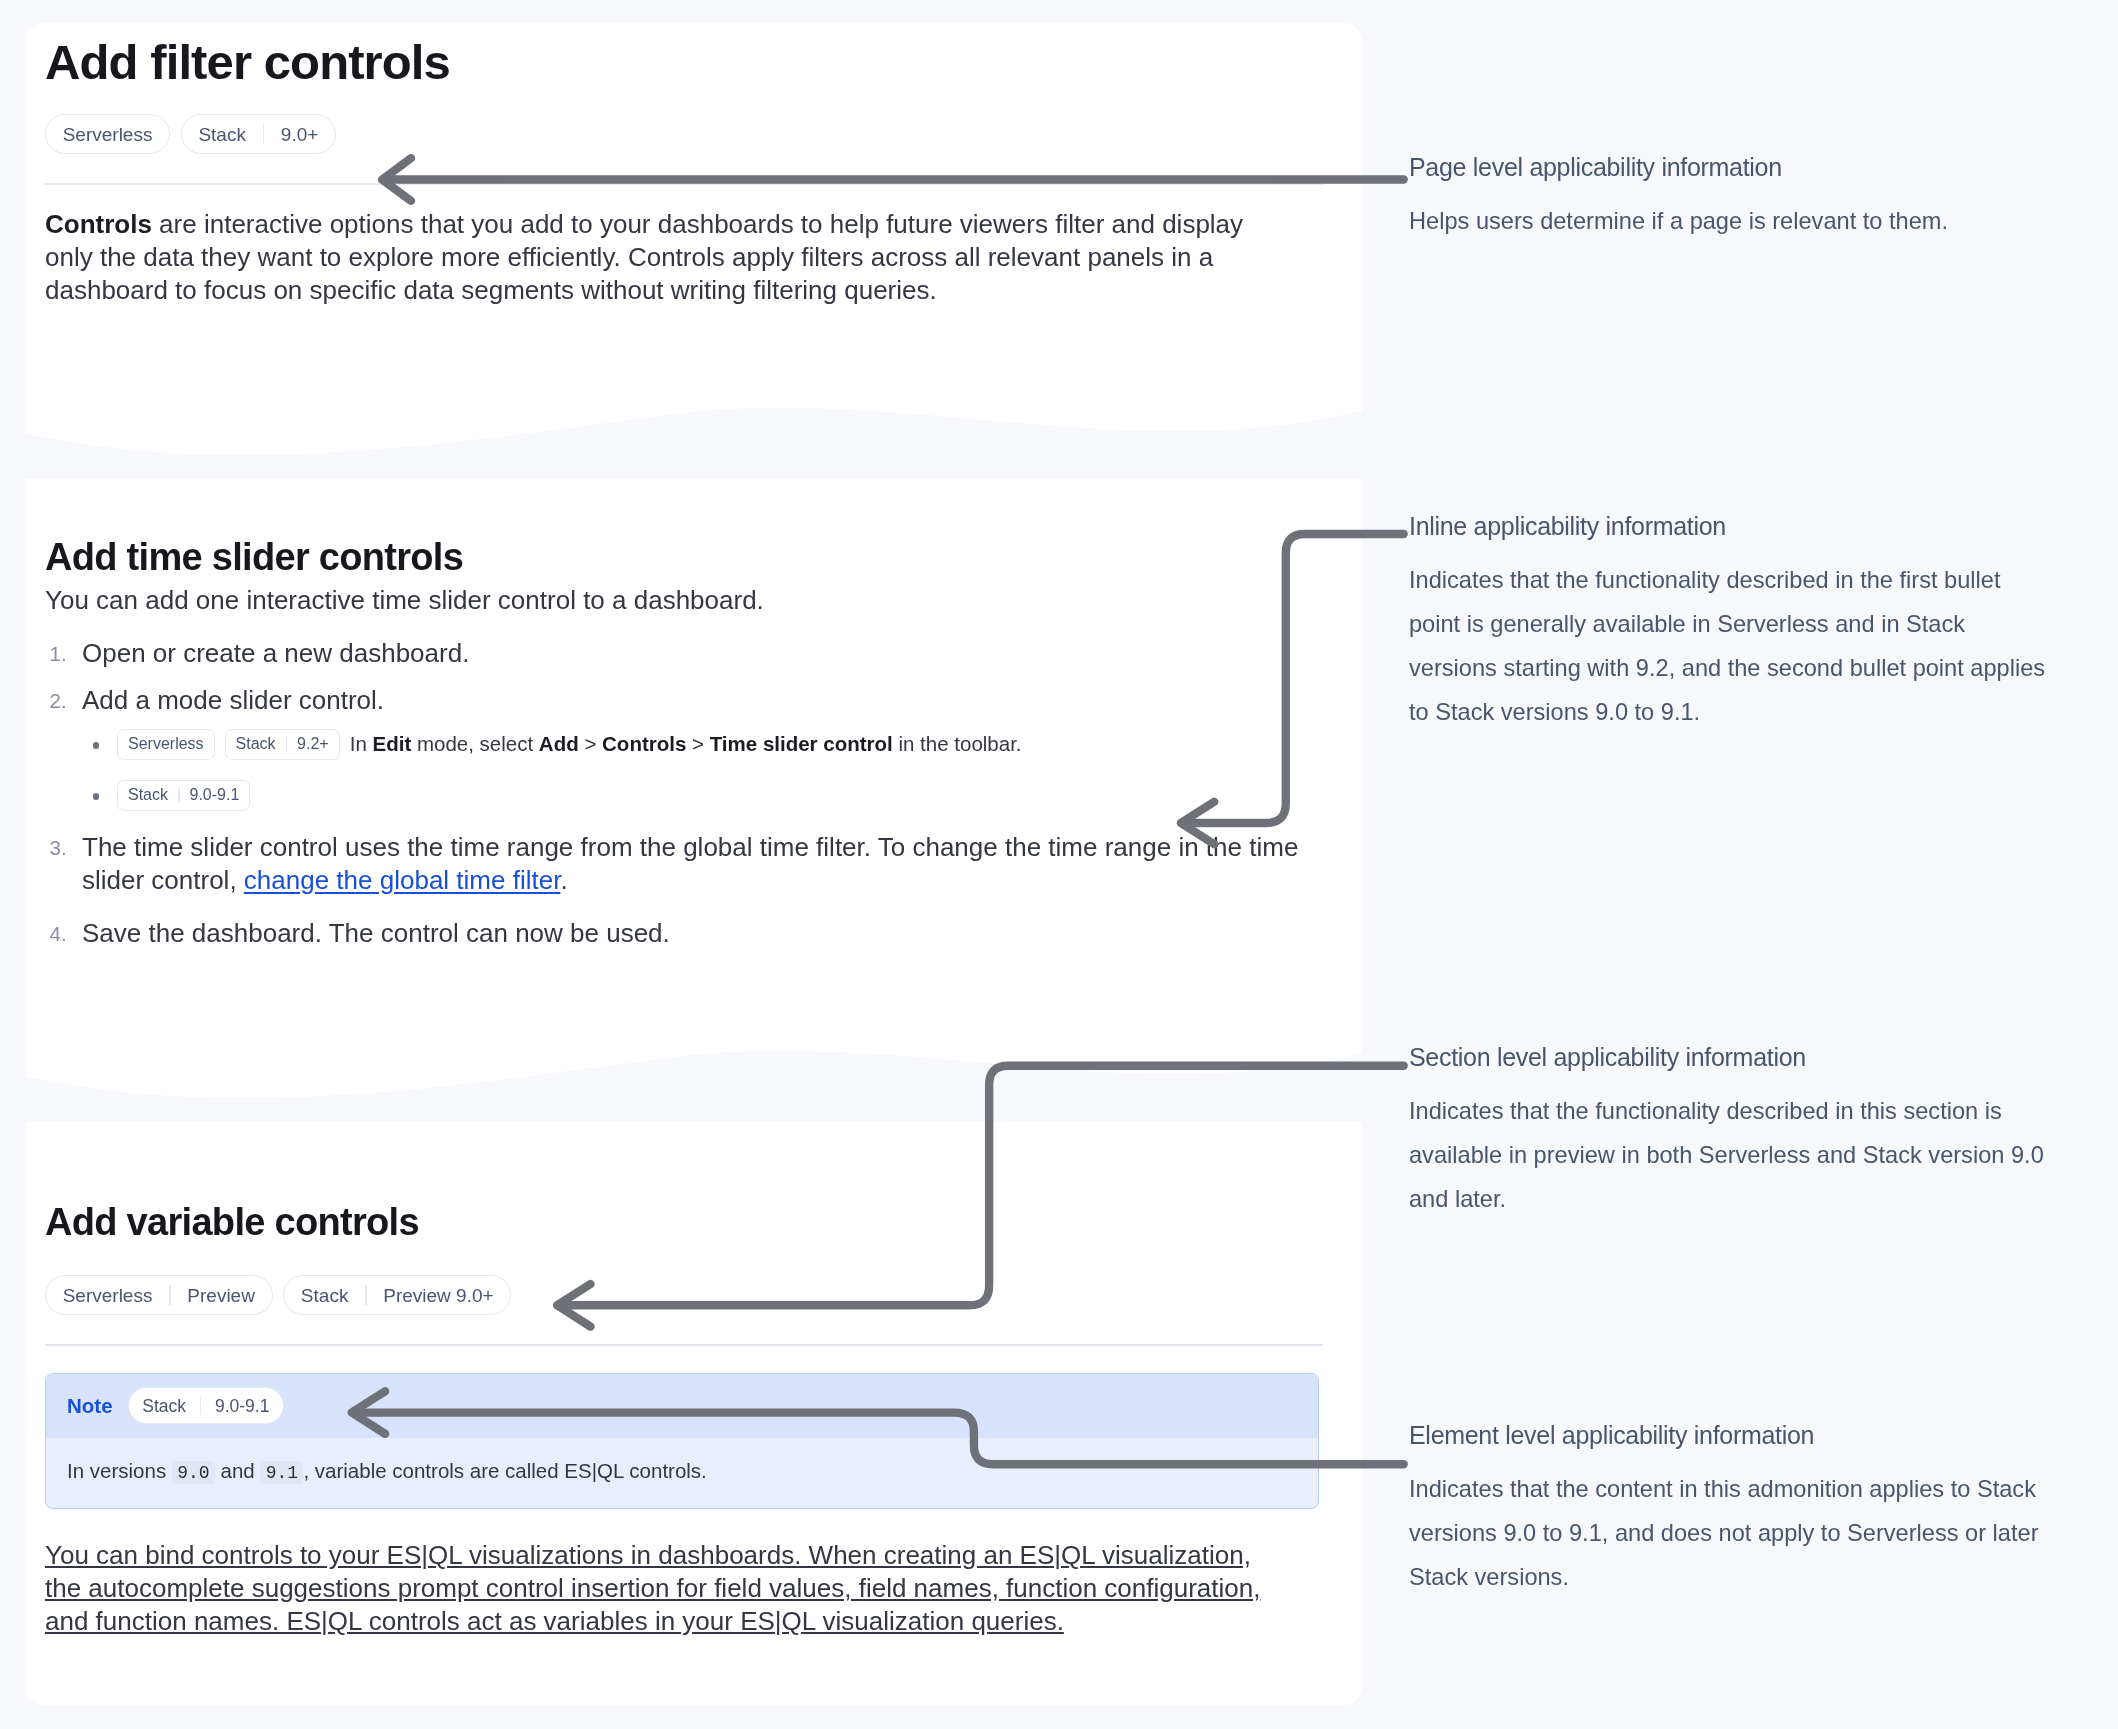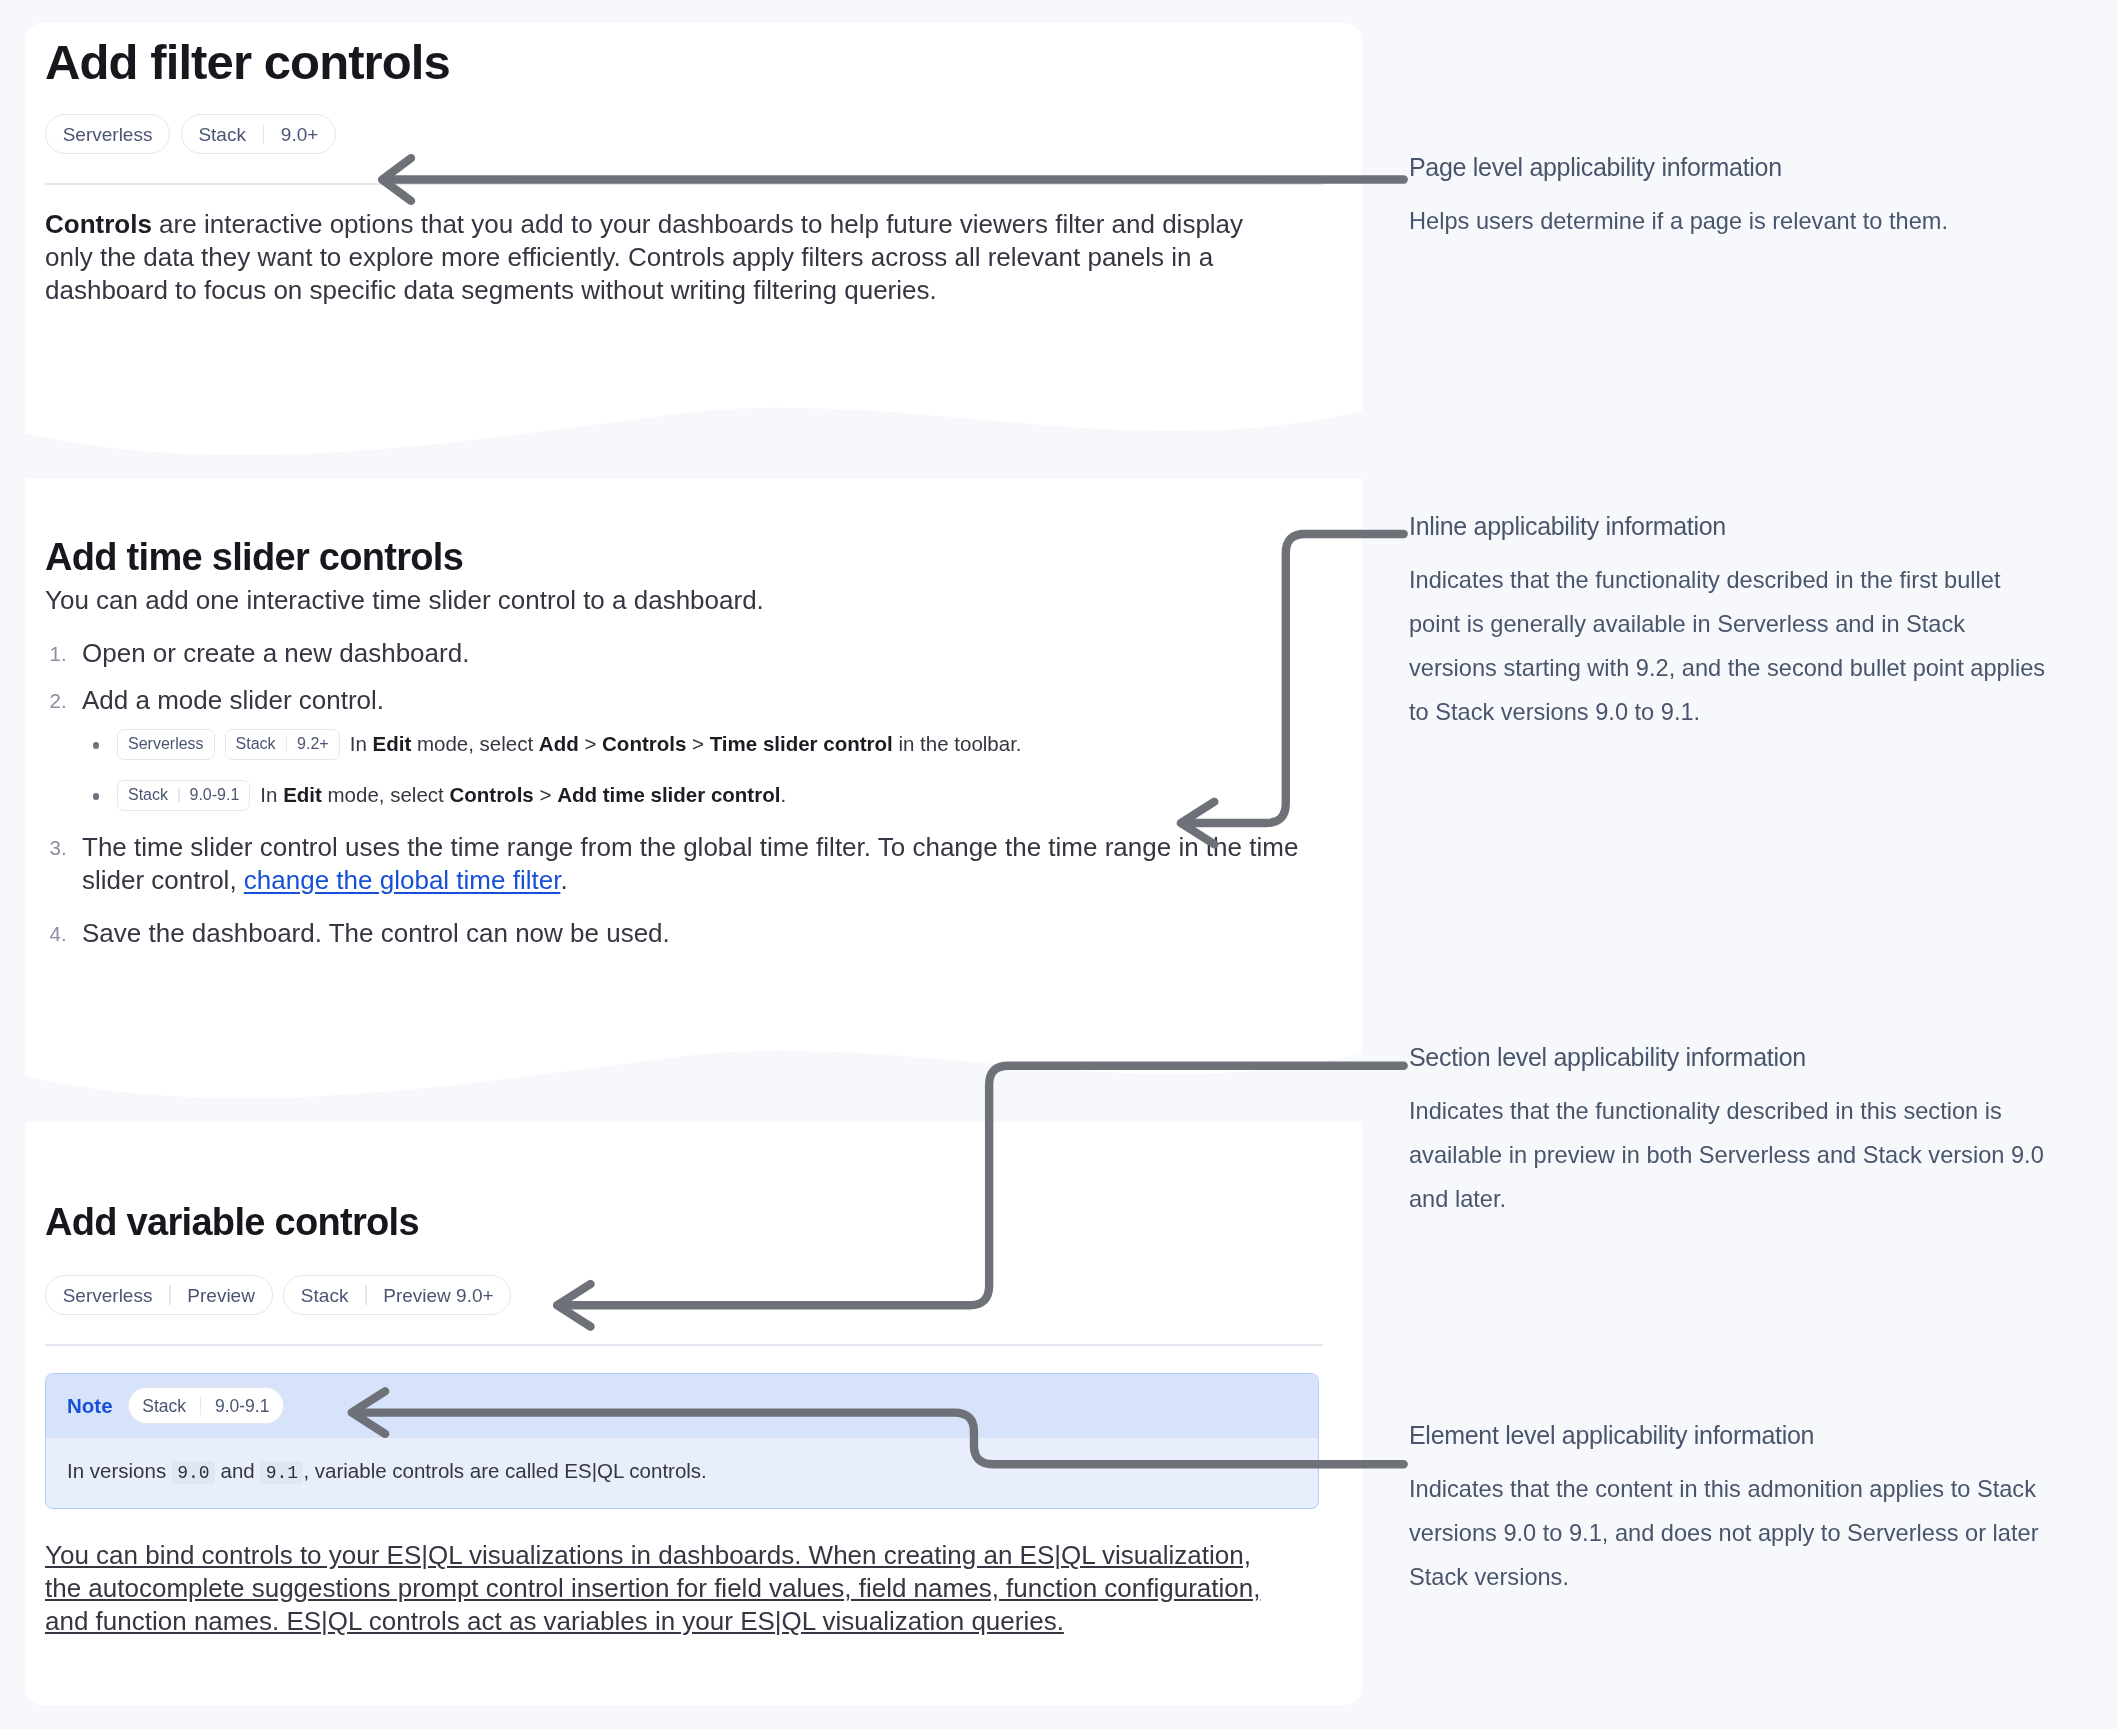--- a/index.html
+++ b/index.html
@@ -315,21 +315,20 @@
                 </span>
                 <span class="txt"><span>In </span><b>Edit</b><span> mode, select </span><b>Add</b><span> &gt; </span><b>Controls</b><span> &gt; </span><b>Time slider control</b><span> in the toolbar.</span></span>
               </li>
 
               <li>
                 <span class="badge sm">
                   <span class="seg">Stack</span>
                   <span class="divider"></span>
                   <span class="seg">9.0-9.1</span>
                 </span>
-                <span class="txt"><span>In </span><b>Edit</b><span> mode, select </span><b>Controls</b><span> &gt; </span><b>Add time slider control</b><span>.</span></span>
               </li>
             </ul>
           </li>
 
           <li style="margin-bottom:20px;">
             <span class="body"><span>The time slider control uses the time range from the global time filter. To change the time range in the time slider control, </span><a class="link" href="#">change the global time filter</a><span>.</span></span>
           </li>
 
           <li>
             <span class="body">Save the dashboard. The control can now be used.</span>

